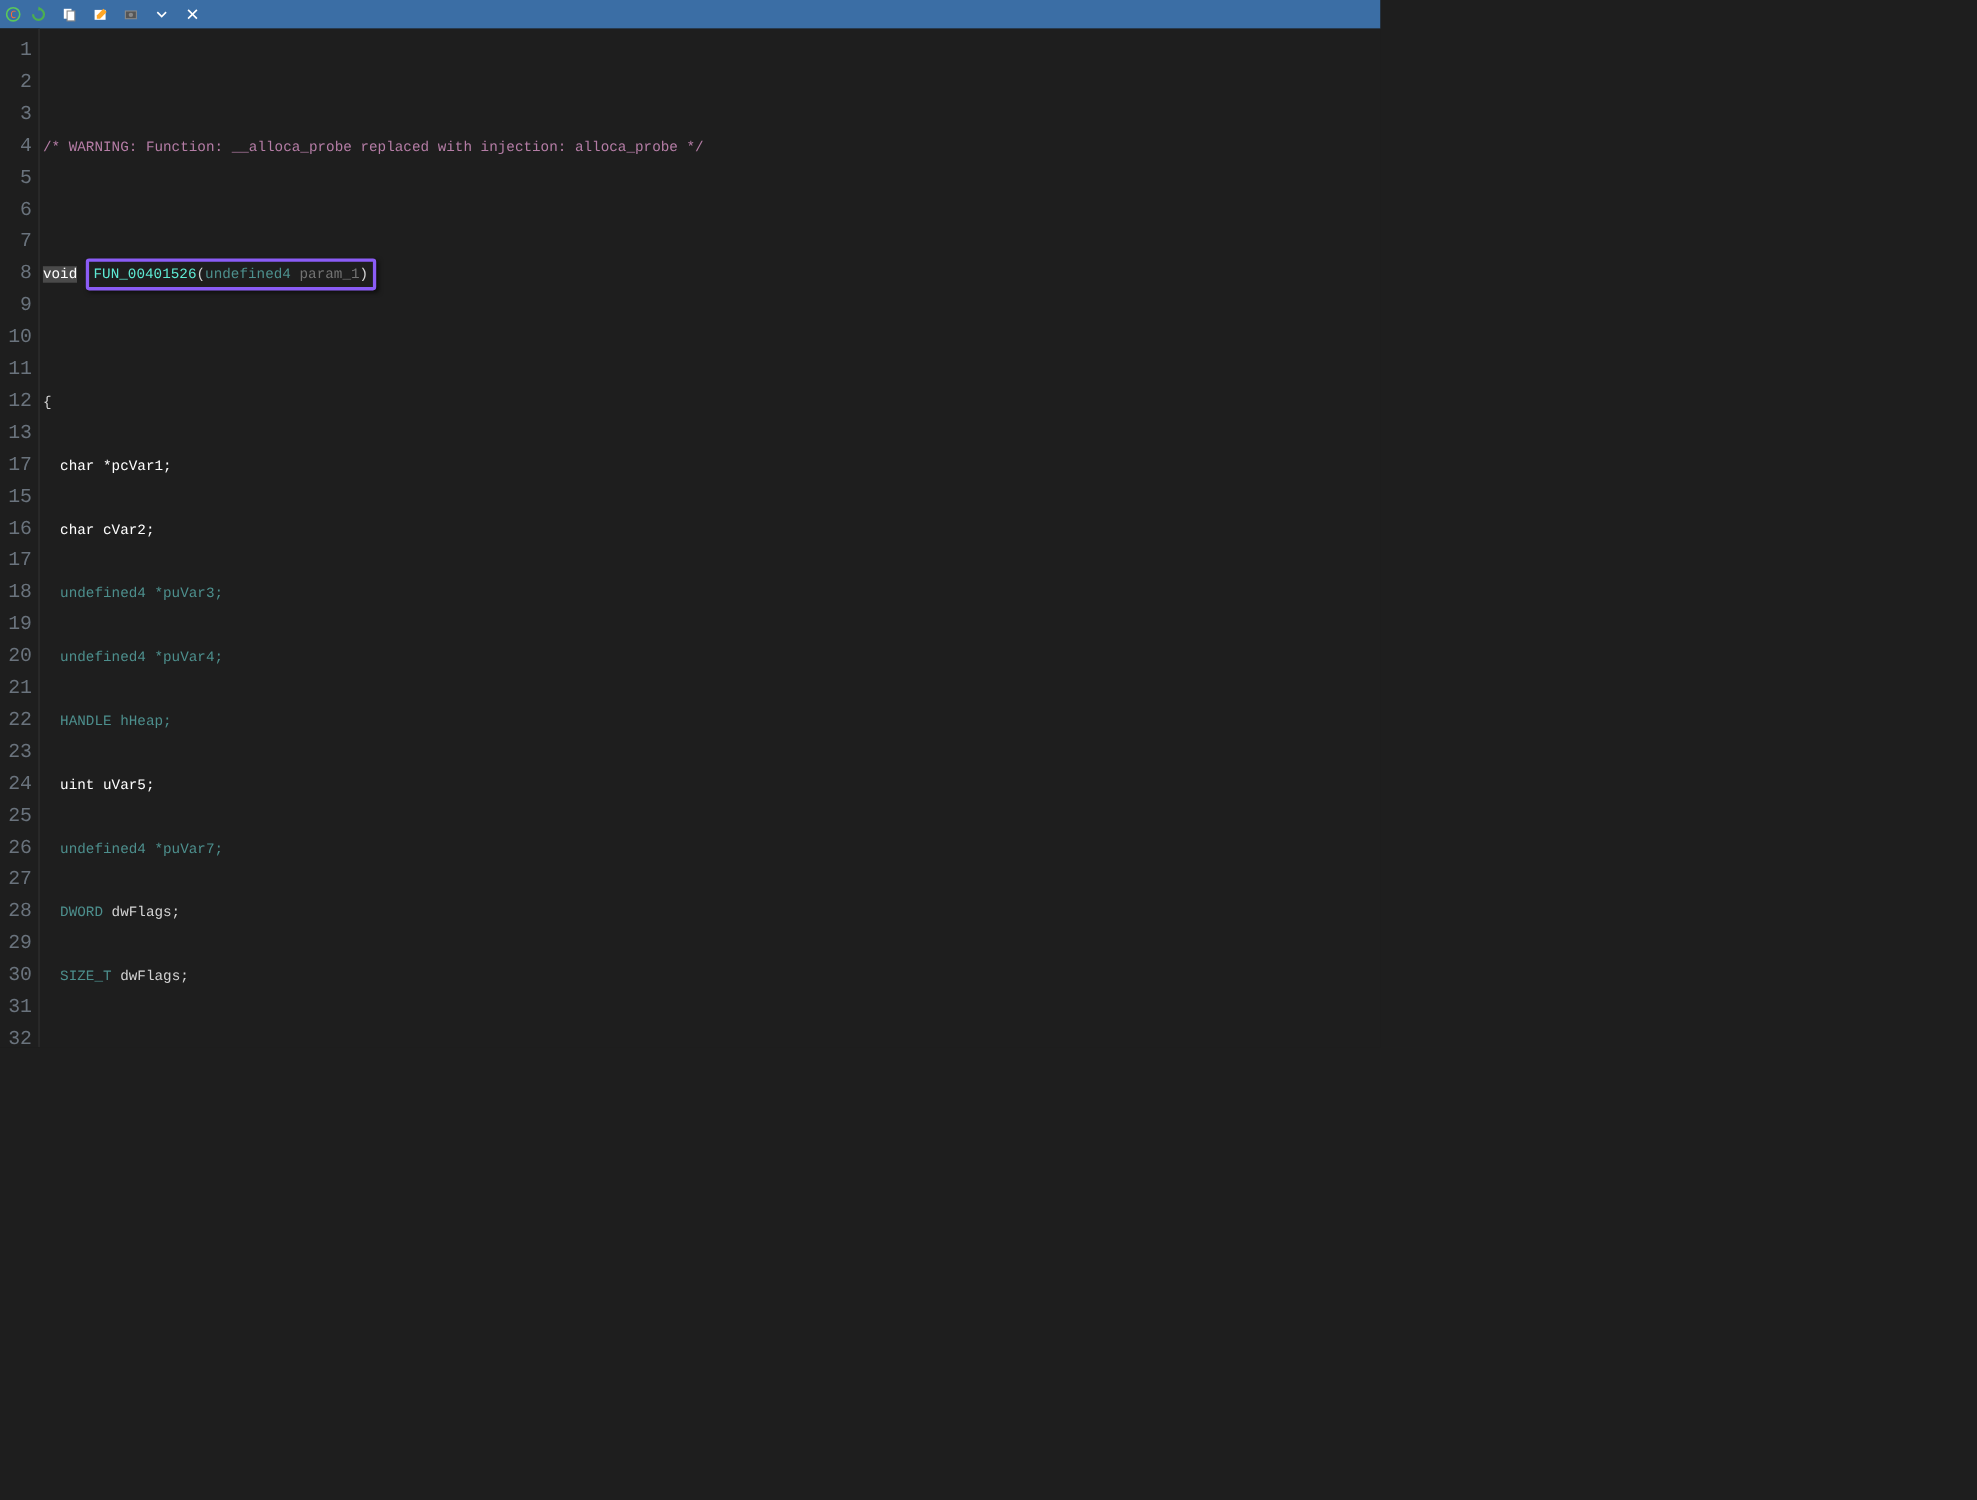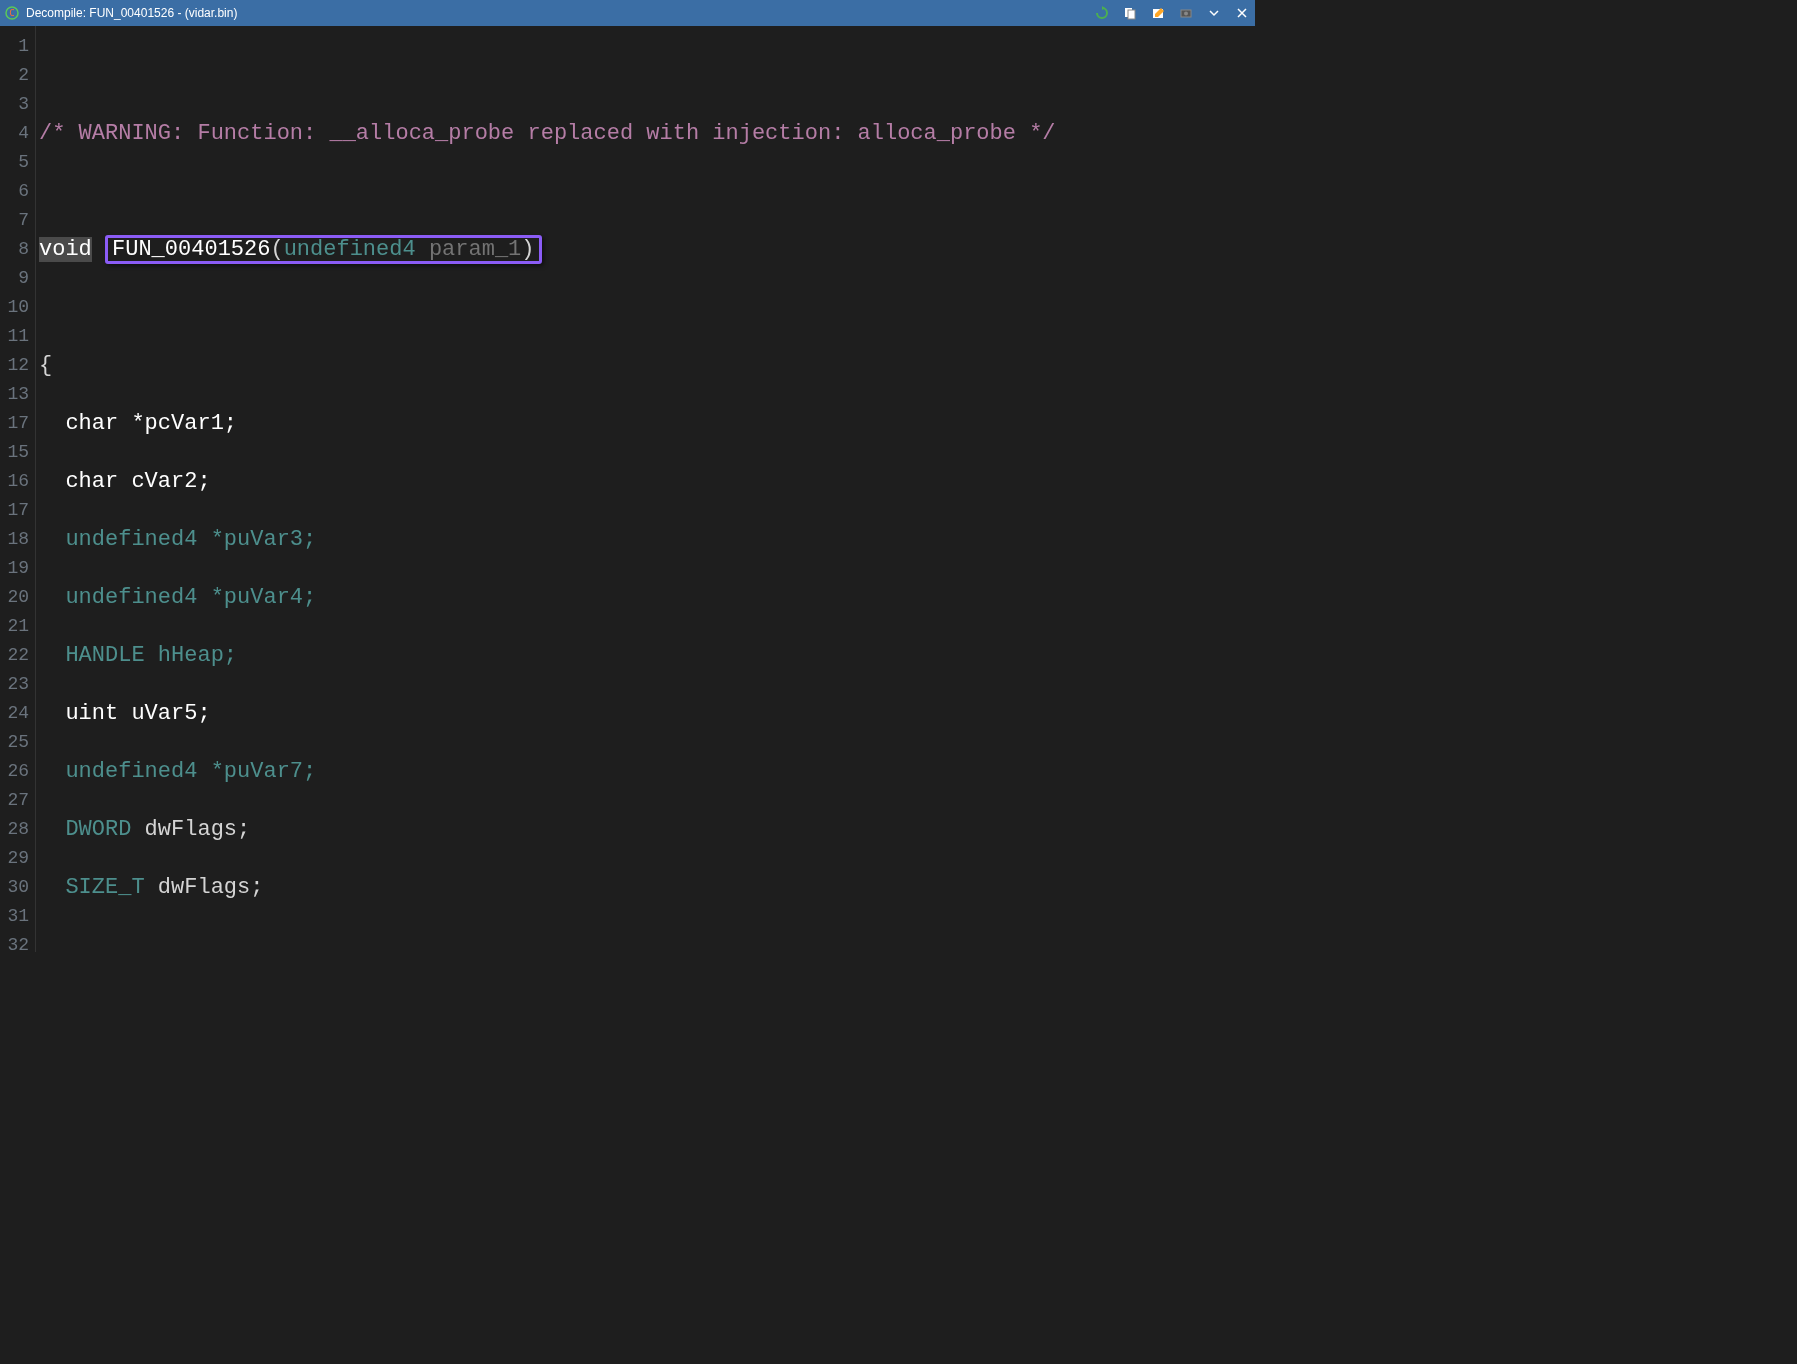--- a/index.html
+++ b/index.html
@@ -54,30 +54,30 @@
   font-size: 18px;
   line-height: 29px;
   border-right: 1px solid #333;
   user-select: none;
 }
 .gutter div { height: 29px; }
 .code {
   flex: 1;
   padding-top: 6px;
   padding-left: 3px;
-  font-size: 22px;
+  font-size: 13px;
   line-height: 29px;
   white-space: pre;
   overflow: hidden;
 }
 .line { height: 29px; display: block; }
 .c-comment { color: #b57da6; }
 .c-keyword { color: #ffffff; }
 .c-type { color: #4d8f8d; }
-.c-funcname { color: #ffffff; }
+.c-funcname { color: #5eead4; }
 .c-param { color: #737373; }
 .c-var { color: #d4d4d4; }
 .c-pun { color: #d4d4d4; }
 .hl-void {
   background: #4a4a4a;
 }
 .hl-box {
   border: 3px solid #8b5cf6;
   border-radius: 3px;
   padding: 1px 4px;
@@ -90,21 +90,20 @@
 </head>
 <body>
 
 <div class="titlebar">
   <span class="titlebar-icon">
     <svg width="14" height="14" viewBox="0 0 14 14">
         <circle cx="7" cy="7" r="6" fill="none" stroke="#5ac85a" stroke-width="1.5"></circle>
         <text x="7" y="10" text-anchor="middle" font-size="9" fill="#ff6b35" font-family="monospace">C</text>
       </svg>
   </span>
-  <span class="titlebar-title">Decompile: FUN_00401526 -  (vidar.bin)</span>
   <div class="titlebar-actions">
     <span class="titlebar-btn">
       <svg width="16" height="16" viewBox="0 0 16 16">
           <path d="M8 3 A5 5 0 1 1 3 8" fill="none" stroke="#4caf50" stroke-width="2"></path>
           <path d="M8 1 L8 5 L11 3 Z" fill="#4caf50"></path>
         </svg>
     </span>
     <span class="titlebar-btn">
       <svg width="14" height="14" viewBox="0 0 14 14">
           <rect x="2" y="2" width="7" height="9" fill="#fff"></rect>

